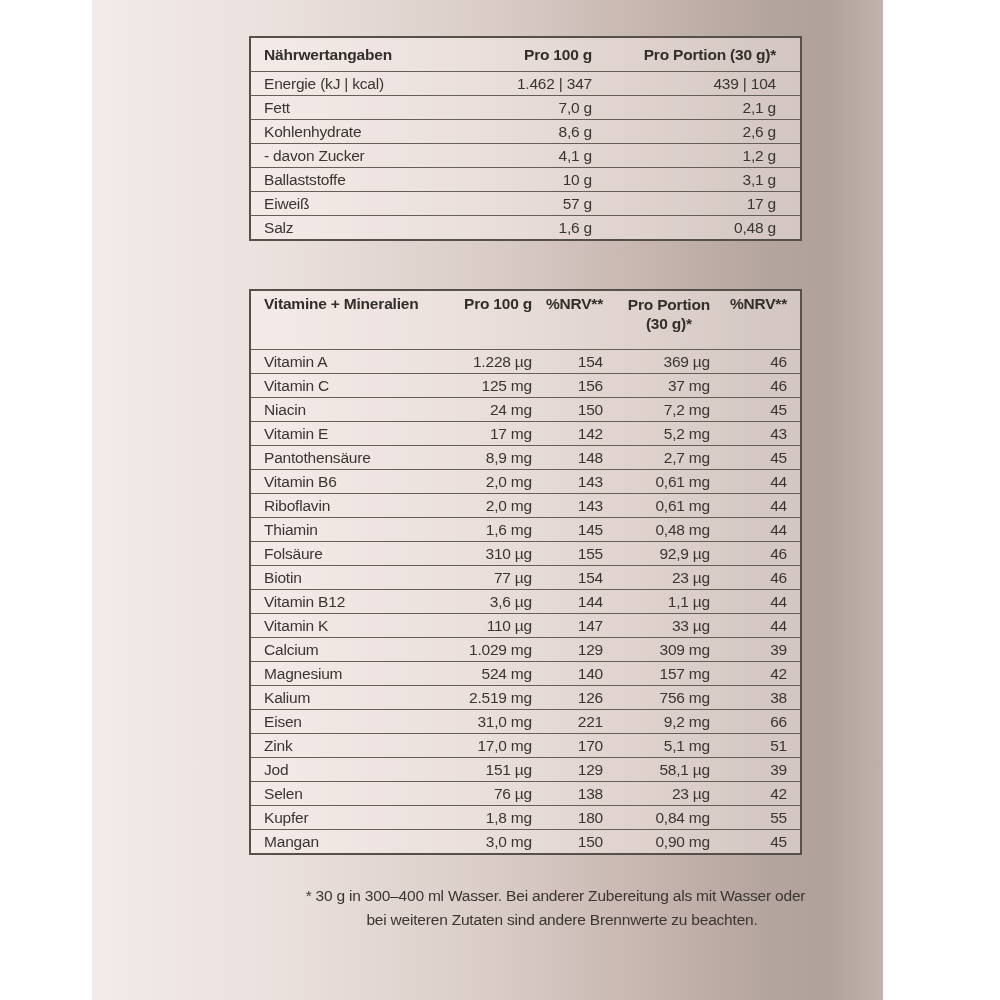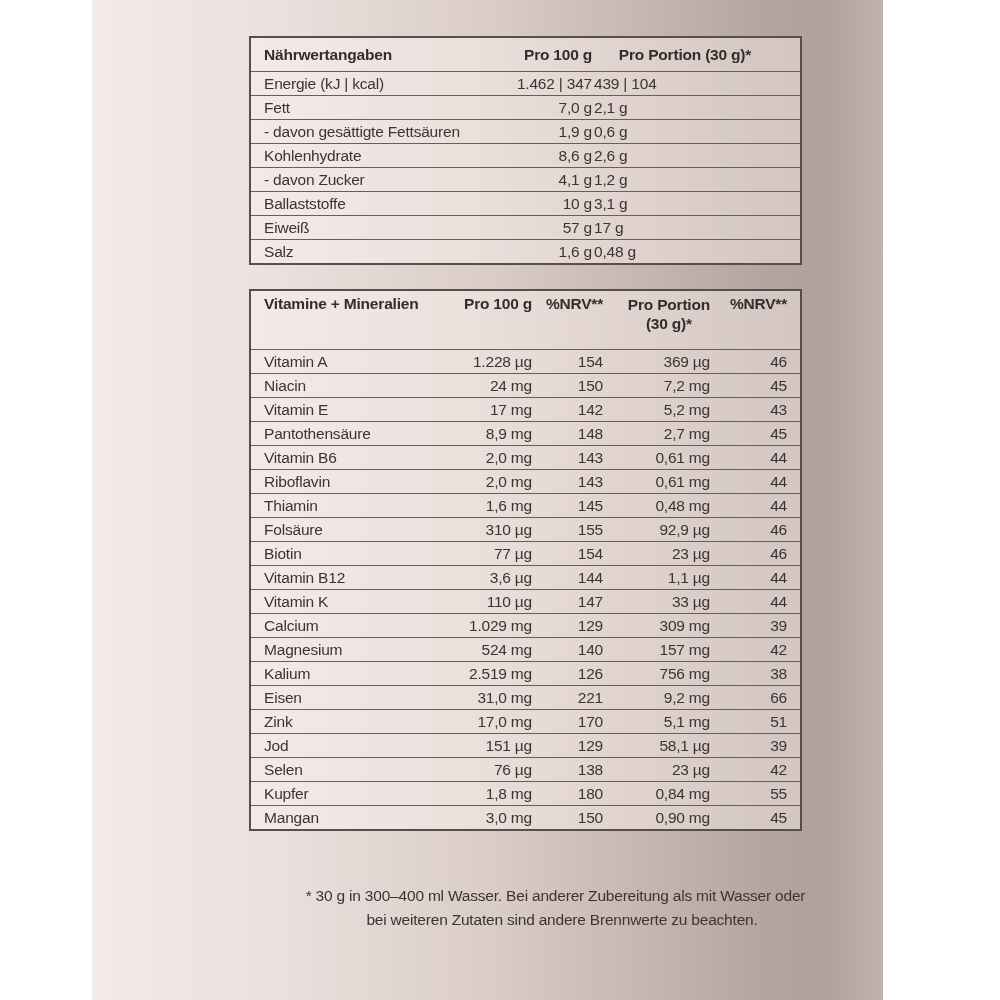--- a/index.html
+++ b/index.html
@@ -55,21 +55,21 @@
   th { font-weight: bold; color: #322e2a; }
   .t1 thead th { height: 33px; vertical-align: middle; }
   .t1 tbody td { height: 23px; vertical-align: middle; }
   .t2 thead th { height: 54px; vertical-align: top; padding-top: 4px; }
   .t2 tbody td { height: 23px; vertical-align: middle; }
   .l   { text-align: left;  padding-left: 13px; }
   .r2  { text-align: right; padding-right: 2px; }
   .r4  { text-align: right; padding-right: 4px; }
   .r6  { text-align: right; padding-right: 6px; }
   .r13 { text-align: right; padding-right: 13px; }
-  .r20 { padding-right: 24px; }
+  .r20 { text-align: right; padding-right: 24px; }
   .hdr2 {
     display: inline-block;
     text-align: center;
     line-height: 19px;
   }
   .footnote {
     position: absolute;
     color: #3a3531;
     font-size: 15.5px;
     line-height: 24px;
@@ -111,25 +111,20 @@
       <tbody>
       <tr>
             <td class="l">Energie (kJ | kcal)</td>
             <td class="r2">1.462 | 347</td>
             <td class="r20">439 | 104</td>
           </tr>
           <tr>
             <td class="l">Fett</td>
             <td class="r2">7,0 g</td>
             <td class="r20">2,1 g</td>
-          </tr>
-          <tr>
-            <td class="l">- davon gesättigte Fettsäuren</td>
-            <td class="r2">1,9 g</td>
-            <td class="r20">0,6 g</td>
           </tr>
           <tr>
             <td class="l">Kohlenhydrate</td>
             <td class="r2">8,6 g</td>
             <td class="r20">2,6 g</td>
           </tr>
           <tr>
             <td class="l">- davon Zucker</td>
             <td class="r2">4,1 g</td>
             <td class="r20">1,2 g</td>
@@ -173,20 +168,27 @@
       </thead>
       <tbody>
       <tr>
             <td class="l">Vitamin A</td>
             <td class="r2">1.228 µg</td>
             <td class="r4">154</td>
             <td class="r6">369 µg</td>
             <td class="r13">46</td>
           </tr>
           <tr>
+            <td class="l">Vitamin C</td>
+            <td class="r2">125 mg</td>
+            <td class="r4">156</td>
+            <td class="r6">37 mg</td>
+            <td class="r13">46</td>
+          </tr>
+          <tr>
             <td class="l">Niacin</td>
             <td class="r2">24 mg</td>
             <td class="r4">150</td>
             <td class="r6">7,2 mg</td>
             <td class="r13">45</td>
           </tr>
           <tr>
             <td class="l">Vitamin E</td>
             <td class="r2">17 mg</td>
             <td class="r4">142</td>

